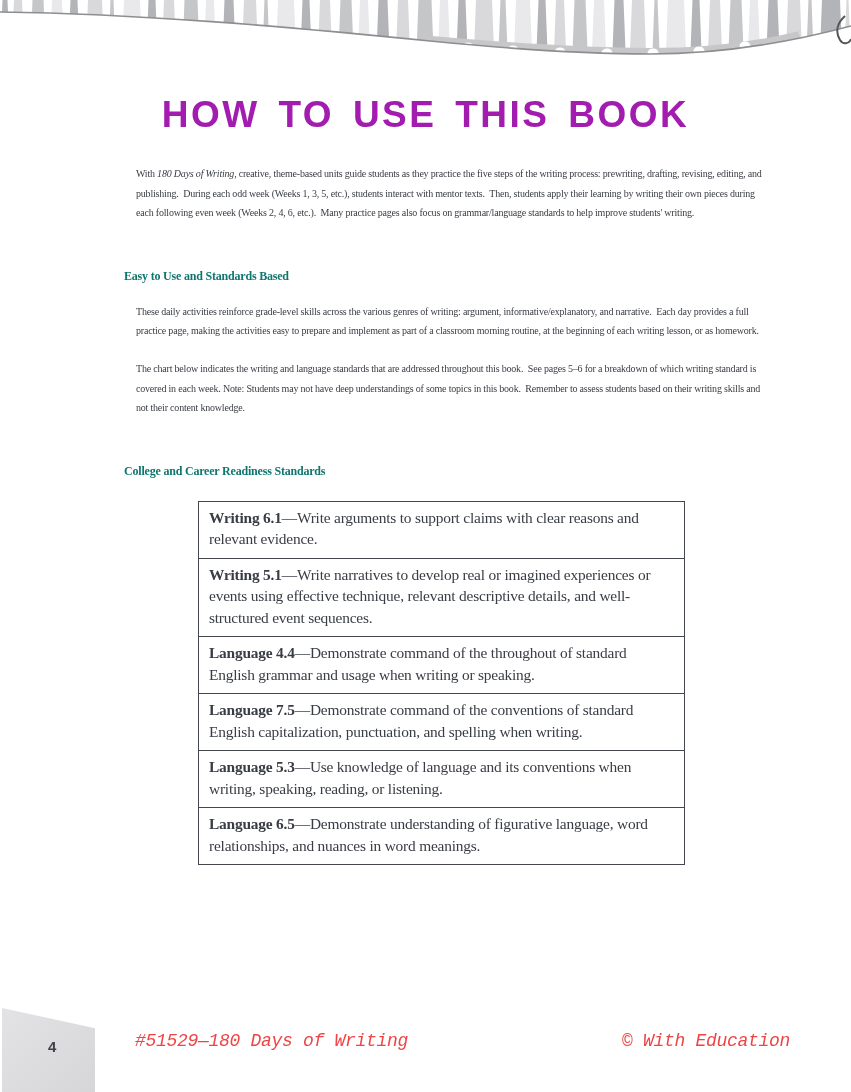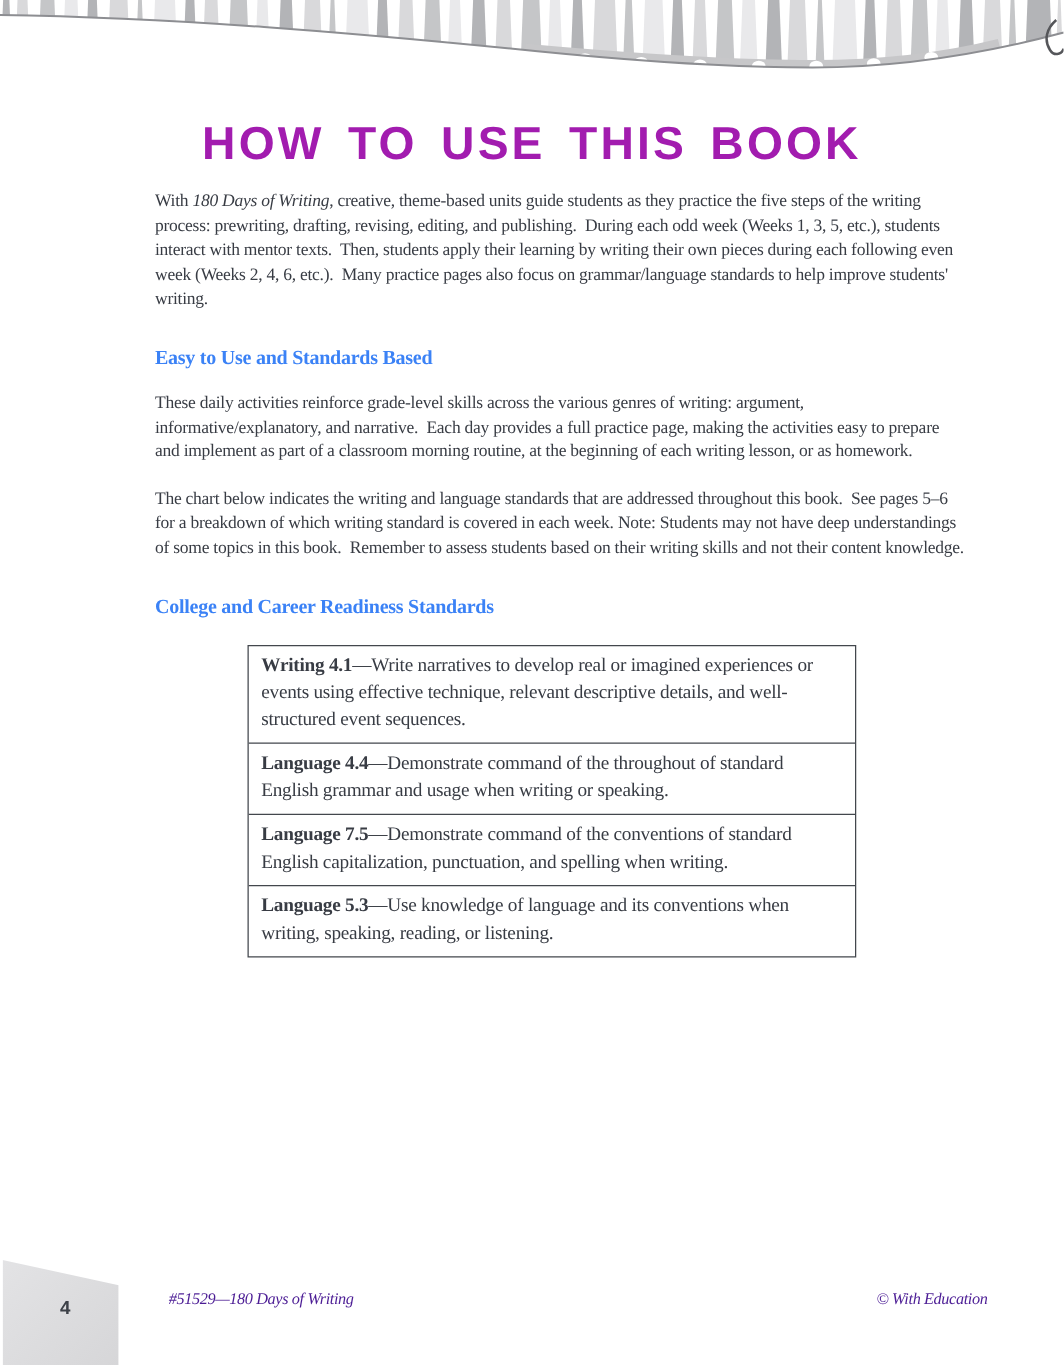--- a/index.html
+++ b/index.html
@@ -20,28 +20,28 @@
     font-family:"Liberation Sans", sans-serif;
     font-size:37px;font-weight:bold;
     letter-spacing:2.5px;word-spacing:6px;
     color:#a21caf;
   }
   
   #content{
     position:absolute;top:152px;left:124px;width:650px;
   }
   .serif-par{
-    font-size:14px;line-height:19.6px;letter-spacing:-0.2px;
+    font-size:10px;line-height:19.6px;letter-spacing:-0.2px;
     white-space:pre-wrap;
-    margin:0;
+    margin:12px;
   }
   .par-gap{margin-top:18px;}
   h2.sec-head{
-    font-size:16px;line-height:22px;font-weight:bold;color:#3b82f6;
-    margin:26px 0 15px 0;letter-spacing:-0.2px;
+    font-size:12px;line-height:22px;font-weight:bold;color:#0f766e;
+    margin:42px 0 15px 0;letter-spacing:-0.2px;
   }
   .book-italic{font-style:italic;}
   .bold-note{font-weight:normal;}
   
   .standards-table{
     margin:19px 0 0 74px;
     width:487px;
     border:1.6px solid #43474d;
     box-sizing:border-box;
     background:#ffffff;
@@ -60,22 +60,22 @@
     background:linear-gradient(135deg,#e3e3e5 0%,#d6d6d8 100%);
     clip-path:polygon(0 0,100% 24%,100% 100%,0 100%);
   }
   .page-number{
     position:absolute;left:46px;top:30px;
     font-family:"Liberation Sans", sans-serif;
     font-size:15px;font-weight:bold;color:#3d4148;
   }
   .footer-line{
     position:absolute;left:135px;right:61px;top:1031px;
-    font-family:Liberation Serif, serif;
-    font-style:italic;font-size:13px;color:#4c1d95;
+    font-family:Liberation Mono, monospace;
+    font-style:italic;font-size:18px;color:#ef4444;
   }
   .footer-book{float:left;letter-spacing:-0.3px;}
   .footer-pub{float:right;letter-spacing:-0.3px;}
 </style>
 </head>
 <body>
 
 <div id="page">
 
   <svg id="banner" viewBox="0 0 851 64" xmlns="http://www.w3.org/2000/svg" aria-hidden="true">
@@ -155,24 +155,26 @@
 
     <h2 class="sec-head">Easy to Use and Standards Based</h2>
 
     <p class="serif-par">These daily activities reinforce grade-level skills across the various genres of writing: argument, informative/explanatory, and narrative.  Each day provides a full practice page, making the activities easy to prepare and implement as part of a classroom morning routine, at the beginning of each writing lesson, or as homework.</p>
 
     <p class="serif-par par-gap"><span>The chart below indicates the writing and language standards that are addressed throughout this book.  See pages 5–6 for a breakdown of which writing standard is covered in each week.</span> <span class="bold-note">Note:</span><span> Students may not have deep understandings of some topics in this book.  Remember to assess students based on their writing skills and not their content knowledge.</span></p>
 
     <h2 class="sec-head">College and Career Readiness Standards</h2>
 
     <div class="standards-table">
-      <div class="standards-row"><span class="std-label">Writing 4.1</span><span>—Write narratives to develop real or imagined experiences or events using effective technique, relevant descriptive details, and well-structured event sequences.</span></div>
+      <div class="standards-row"><span class="std-label">Writing 6.1</span><span>—Write arguments to support claims with clear reasons and relevant evidence.</span></div>
+      <div class="standards-row"><span class="std-label">Writing 5.1</span><span>—Write narratives to develop real or imagined experiences or events using effective technique, relevant descriptive details, and well-structured event sequences.</span></div>
       <div class="standards-row"><span class="std-label">Language 4.4</span><span>—Demonstrate command of the throughout of standard English grammar and usage when writing or speaking.</span></div>
       <div class="standards-row"><span class="std-label">Language 7.5</span><span>—Demonstrate command of the conventions of standard English capitalization, punctuation, and spelling when writing.</span></div>
       <div class="standards-row"><span class="std-label">Language 5.3</span><span>—Use knowledge of language and its conventions when writing, speaking, reading, or listening.</span></div>
+      <div class="standards-row"><span class="std-label">Language 6.5</span><span>—Demonstrate understanding of figurative language, word relationships, and nuances in word meanings.</span></div>
     </div>
 
   </div>
 
   <div class="page-tab">
     <span class="page-number">4</span>
   </div>
   <div class="footer-line">
     <span class="footer-book">#51529—180 Days of Writing</span>
     <span class="footer-pub">© With Education</span>

